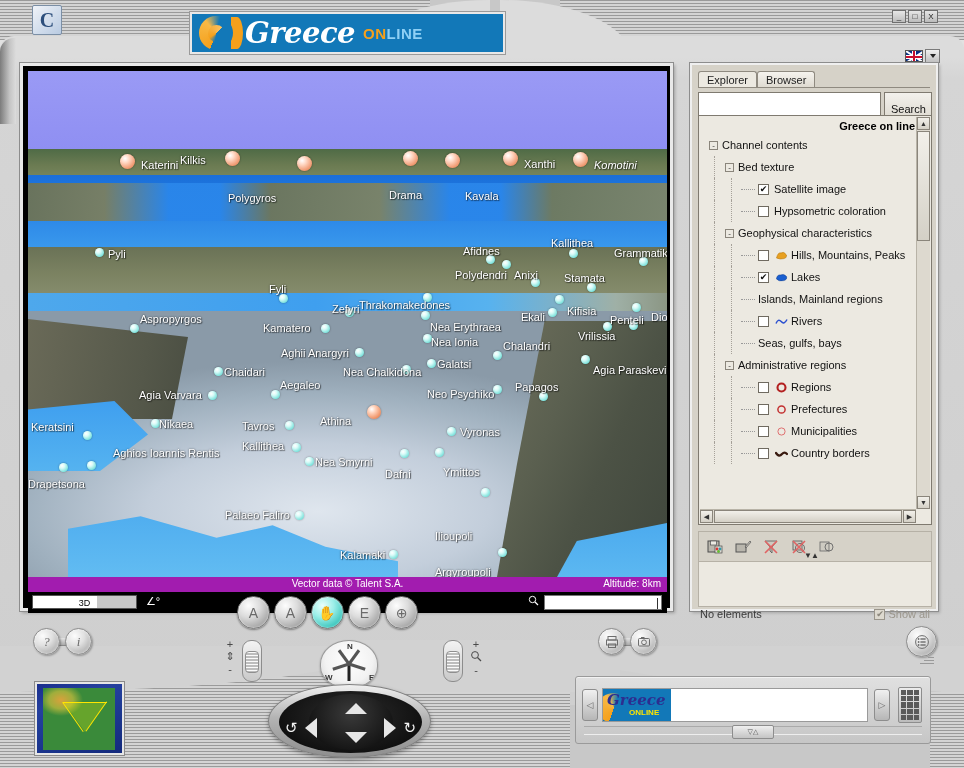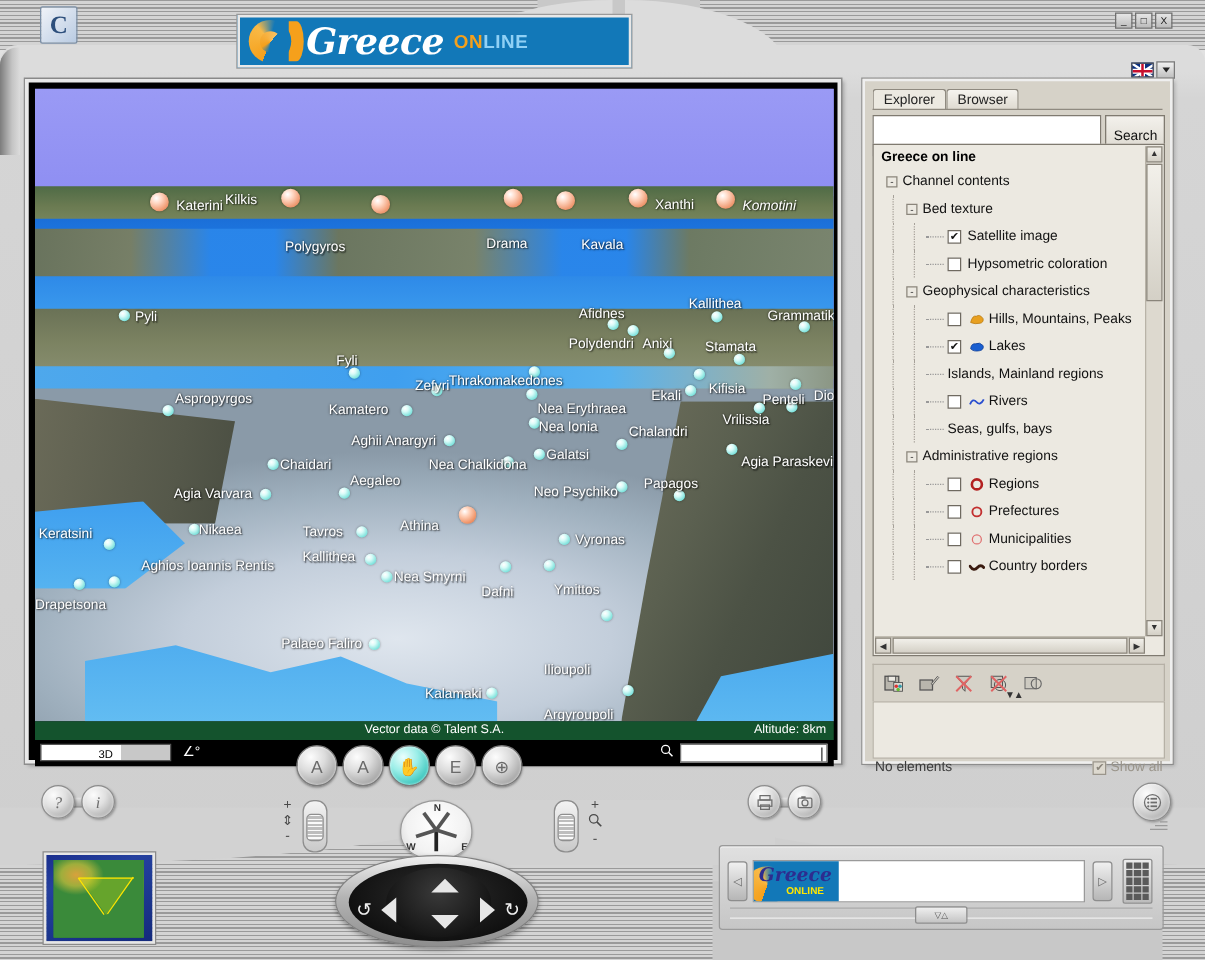--- a/index.html
+++ b/index.html
@@ -238,21 +238,21 @@
   }
   .dot-athens {
     width: 14px; height: 14px;
     background: radial-gradient(circle at 34% 30%, #ffffff 0%, #ffd2bb 28%, #ef9367 70%, #da7044 100%);
     box-shadow: 0 0 2px rgba(0,0,0,.45);
   }
 
   
   #map-status {
     position: absolute; left: 5px; top: 511px; width: 639px; height: 15px;
-    background: #14532d; color: #fff; font-size: 10px;
+    background: #a21caf; color: #fff; font-size: 10px;
   }
   #map-credit { position:absolute; left:0; right:0; text-align:center; top:1px; }
   #map-altitude { position:absolute; right: 6px; top: 1px; }
   #map-bottombar {
     position:absolute; left:5px; top:526px; width:639px; height:21px; background:#000;
   }
   #mode-field {
     position:absolute; left:4px; top:3px; width:105px; height:14px;
     background: linear-gradient(to right,#ffffff 0%, #ffffff 62%, #c8c8c8 62%, #c8c8c8 100%);
     border:1px solid #555;
@@ -472,20 +472,21 @@
     border:1px solid #8a857b; width:13px; height:13px;
     display:flex;align-items:center;justify-content:center; font-size:7px; color:#333;
   }
   .sb-thumb {
     background: linear-gradient(to bottom,#f2f0ea,#d4d0c6);
     border:1px solid #8a857b;
   }
   #tree-content {
     position:absolute; left:2px; top:2px; right:16px; bottom:16px;
     overflow:hidden;
+    text-align:right;
   }
   #tree-title { font-weight:bold; font-size:11px; color:#000; padding:2px 0 2px 4px; }
   .tnode { height:22px; display:flex; align-items:center; font-size:11px; color:#111; position:relative;}
   .tnode .expander {
     width:9px;height:9px; border:1px solid #8a857b; background:#ece9e1;
     display:flex;align-items:center;justify-content:center; font-size:8px;
     line-height:7px; color:#333; margin-right:4px; flex:none;
   }
   .tnode .cbox {
     width:11px;height:11px;border:1px solid #6f6a60;background:#fff;

